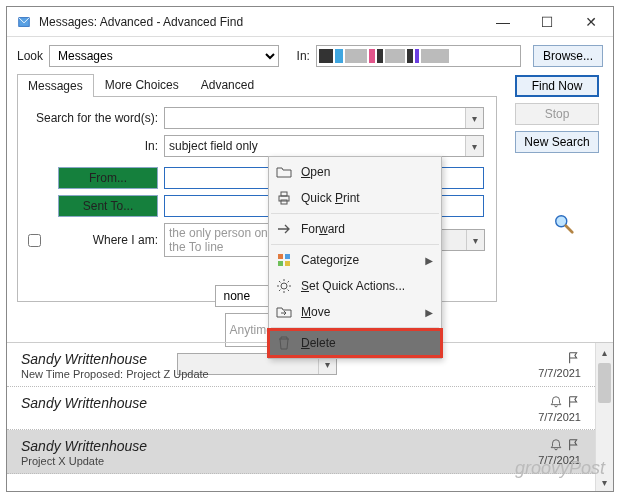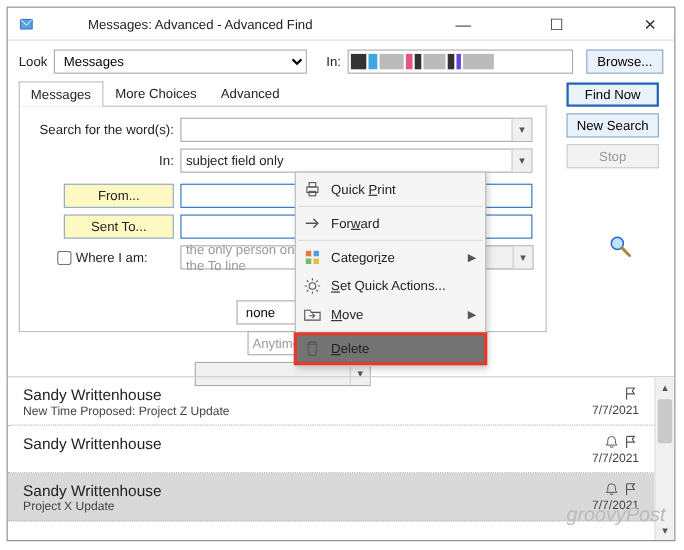--- a/index.html
+++ b/index.html
@@ -1,18 +1,18 @@
 <!DOCTYPE html>
 <html><head>
 <meta charset="utf-8">
 <style>
 * { box-sizing: border-box; font-family: "Segoe UI", Tahoma, sans-serif; }
 body { margin: 0; padding: 6px; background: #fff; width: 622px; height: 500px; overflow: hidden; font-size: 12px; color: #222; position: relative; }
 .window { border: 1px solid #888; width: 608px; height: 486px; background: #fff; position: relative; }
-.titlebar { height: 30px; display: flex; align-items: center; padding-left: 10px; border-bottom: 1px solid #ddd; gap: 41px; }
+.titlebar { height: 30px; display: flex; align-items: center; padding-left: 10px; border-bottom: 1px solid #ddd; }
 .titlebar .icon { width: 14px; height: 14px; margin-right: 8px; }
 .titlebar .title { flex: 1; font-size: 12px; }
 .titlebar .ctrl { width: 44px; height: 30px; display: flex; align-items: center; justify-content: center; font-size: 14px; color: #333; }
 .toolbar-row { display: flex; align-items: center; gap: 6px; padding: 8px 10px 4px; }
 .label { font-size: 12px; color: #222; }
 select, input[type=text] {
   border: 1px solid #aaa; background: #fff; height: 22px; font-size: 12px; padding: 0 4px;
 }
 .look-select { width: 235px; }
 .in-folder { width: 210px; height: 22px; border: 1px solid #aaa; background: #fff; display:flex; align-items:center; padding:2px; gap:2px; }
@@ -21,39 +21,39 @@
 .btn.primary { border: 2px solid #1e63b5; }
 .btn.disabled { color:#999; background:#f2f2f2; border-color:#ccc; }
 .tabs { display:flex; border-bottom: 1px solid #bbb; margin: 2px 10px 0; position:relative; }
 .tab { padding: 4px 10px; border:1px solid transparent; font-size:12px; border-bottom:none; }
 .tab.active { border-color:#bbb; background:#fff; position:relative; top:1px; }
 .tab-panel { border:1px solid #bbb; border-top:none; margin: 0 10px; padding: 10px 10px 10px 10px; position:relative; height:205px; }
 .form-row { display:flex; align-items:center; gap:6px; margin-bottom:6px; }
 .row-label { width: 130px; text-align:right; font-size:12px; }
 .dropdown { border:1px solid #aaa; height:22px; width:375px; background:#fff; display:flex; align-items:center; }
 .dropdown .arrow { margin-left:auto; width:18px; height:20px; border-left:1px solid #ccc; display:flex; align-items:center; justify-content:center; font-size:10px; color:#555; background:#f0f0f0; }
-.small-btn { border:1px solid #8aa7c7; background:#fef9c3; height:22px; width:100px; font-size:12px; display:flex; align-items:center; justify-content:center; }
+.small-btn { border:1px solid #8aa7c7; background:#15803d; height:22px; width:100px; font-size:12px; display:flex; align-items:center; justify-content:center; }
 .txt-wide { width:390px; height:22px; border:1px solid #2a6cc0; background:#fff; }
-.check { display:flex; align-items:center; gap:4px; width:130px; justify-content:center; }
+.check { display:flex; align-items:center; gap:4px; width:130px; justify-content:space-between; }
 .check input { margin:0; }
-.dim-input { color:#999; width:130px; height:22px; border:1px solid #aaa; background:#fff; padding:4px 4px; display:flex; align-items:center; }
+.dim-input { color:#999; width:130px; height:22px; border:1px solid #aaa; background:#fff; padding:16px 4px; display:flex; align-items:center; }
 .time-sel { width:85px; }
 .anytime { width:65px; color:#999; }
 .sidebtns { position:absolute; right:14px; top:68px; display:flex; flex-direction:column; gap:6px; width:84px; }
 .magnify { position:absolute; right:38px; top:206px; }
 
 .results { position:absolute; left:0; right:0; top:335px; bottom:0; border-top:1px solid #ccc; overflow:hidden; }
 .scroll { position:absolute; right:0; top:0; bottom:0; width:18px; background:#f0f0f0; border-left:1px solid #ddd; }
 .scroll .up, .scroll .down { height:18px; display:flex; align-items:center; justify-content:center; font-size:10px; color:#555; }
 .scroll .thumb { position:absolute; left:2px; right:2px; top:20px; height:40px; background:#c9c9c9; border-radius:2px; }
 .scroll .down { position:absolute; bottom:0; left:0; right:0; }
 .result-item { padding:8px 14px 6px; border-bottom:1px dotted #bbb; display:flex; align-items:flex-start; margin-right:18px; }
 .result-item.sel { background:#d9d9d9; }
 .result-item .left { flex:1; }
-.result-item .name { font-size:14px; color:#222; }
+.result-item .name { font-size:14px; color:#222;font-style:italic; }
 .result-item .subj { font-size:11px; color:#444; margin-top:1px; }
 .result-item .right { text-align:right; font-size:11px; color:#444; }
 .mini-icons { display:flex; gap:4px; justify-content:flex-end; margin-bottom:2px; }
 .mini { width:14px; height:14px; }
 
 .context-menu {
   position:absolute; left:261px; top:149px; width:174px;
   background:#f5f5f5; border:1px solid #bbb; box-shadow:2px 2px 6px rgba(0,0,0,.2);
   padding:2px 0;
 }
@@ -102,22 +102,22 @@
       <span class="fchip" style="width:6px;background:#333"></span>
       <span class="fchip" style="width:4px;background:#6b3fe0"></span>
       <span class="fchip" style="width:28px;background:#bbb"></span>
     </div>
     <span style="flex:1"></span>
     <button class="btn">Browse...</button>
   </div>
 
   <div class="sidebtns">
     <button class="btn primary">Find Now</button>
+    <button class="btn disabled">Stop</button>
     <button class="btn">New Search</button>
-    <button class="btn disabled">Stop</button>
   </div>
 
   <span class="magnify">
     <svg width="22" height="22" viewBox="0 0 24 24">
         <circle cx="9" cy="9" r="6" fill="#bfe4ff" stroke="#2a6cc0" stroke-width="1.5"></circle>
         <line x1="14" y1="14" x2="21" y2="21" stroke="#b38444" stroke-width="3" stroke-linecap="round"></line>
       </svg>
   </span>
 
   <div class="tabs" style="width:480px;">
@@ -239,20 +239,28 @@
       <div class="up">▴</div>
       <div class="thumb"></div>
       <div class="down">▾</div>
     </div>
   </div>
 
   <div class="context-menu">
     <div class="menu-item">
       <span class="mi-icon">
           <svg width="16" height="16" viewBox="0 0 16 16">
+            <path d="M1 4h5l1 2h8v7H1z" fill="none" stroke="#555"></path>
+          </svg>
+        </span>
+      <span class="mi-label"><u>O</u><span>pen</span></span>
+    </div>
+    <div class="menu-item">
+      <span class="mi-icon">
+          <svg width="16" height="16" viewBox="0 0 16 16">
             <rect x="3" y="6" width="10" height="5" fill="none" stroke="#555"></rect>
             <rect x="5" y="2" width="6" height="4" fill="none" stroke="#555"></rect>
             <rect x="5" y="10" width="6" height="4" fill="none" stroke="#555"></rect>
           </svg>
         </span>
       <span class="mi-label"><span>Quick </span><u>P</u>rint</span>
     </div>
     <div class="menu-sep"></div>
     <div class="menu-item">
       <span class="mi-icon">

